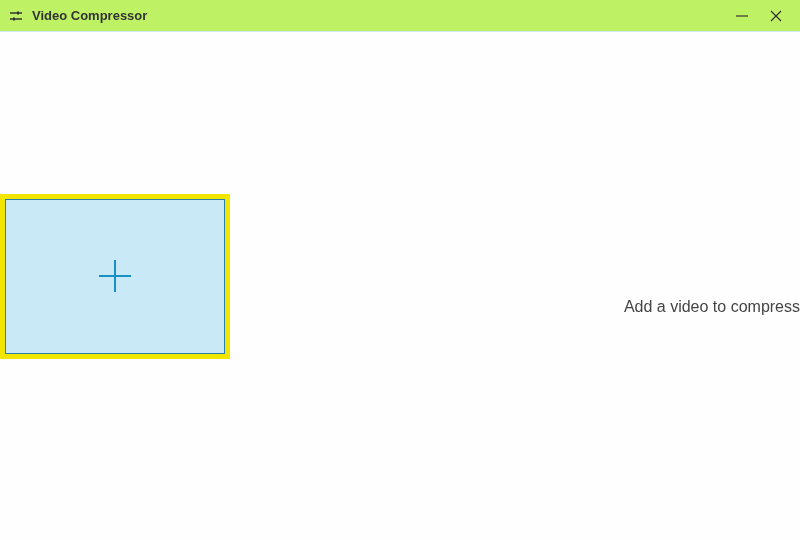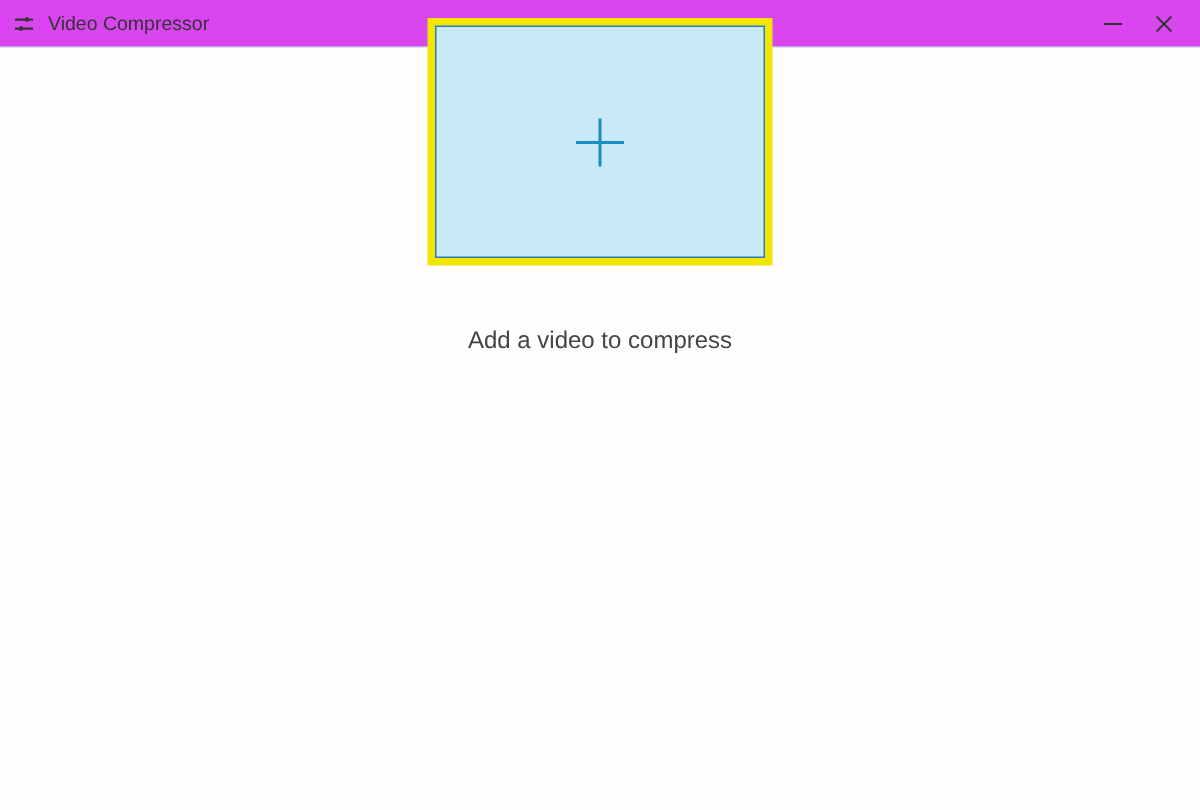--- a/index.html
+++ b/index.html
@@ -10,25 +10,26 @@
     body {
       width: 800px;
       height: 540px;
       background: #ffffff;
       font-family: "Segoe UI", Arial, sans-serif;
       overflow: hidden;
       position: relative;
     }
     .titlebar {
       height: 32px;
-      background: #d946ef;
+      background: #bef264;
       display: flex;
       align-items: center;
       padding: 0 8px;
       border-bottom: 1px solid #d0e8f5;
+      font-weight: bold;
     }
     .titlebar-icon {
       width: 16px;
       height: 16px;
       margin-right: 8px;
       display: flex;
       align-items: center;
       justify-content: center;
     }
     .titlebar-title {
@@ -47,23 +48,23 @@
       height: 16px;
       display: flex;
       align-items: center;
       justify-content: center;
       cursor: pointer;
     }
     .content-area {
       width: 100%;
       height: calc(100% - 32px);
       display: flex;
-      flex-direction: column;
+      flex-direction: row;
       align-items: center;
-      justify-content: flex-start;
+      justify-content: space-between;
       background: #fefefe;
     }
     .drop-zone {
       width: 230px;
       height: 165px;
       background: #f2e500;
       padding: 5px;
       cursor: pointer;
       margin-top: -20px;
     }

